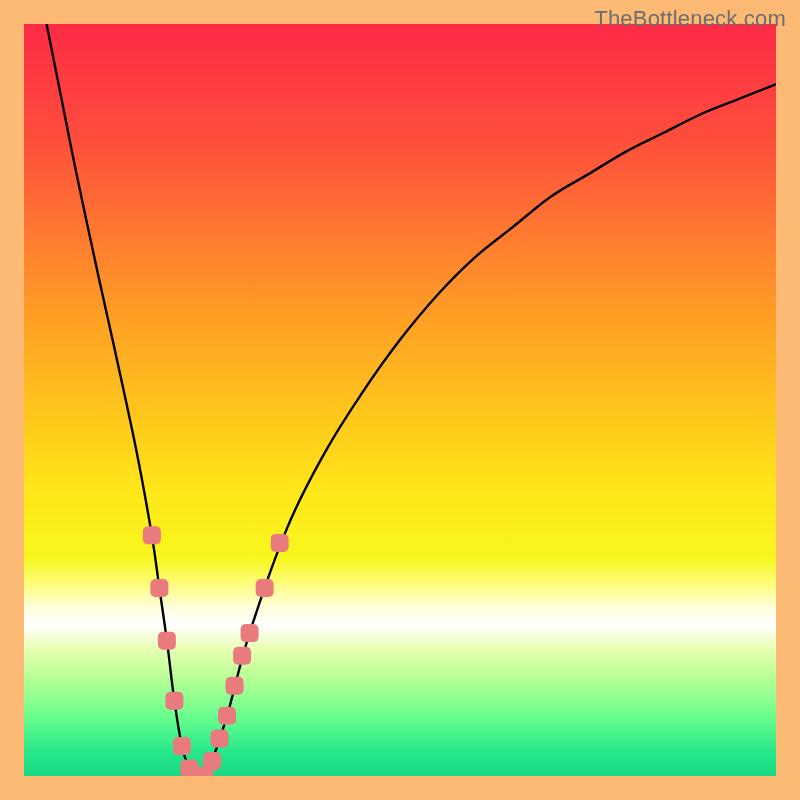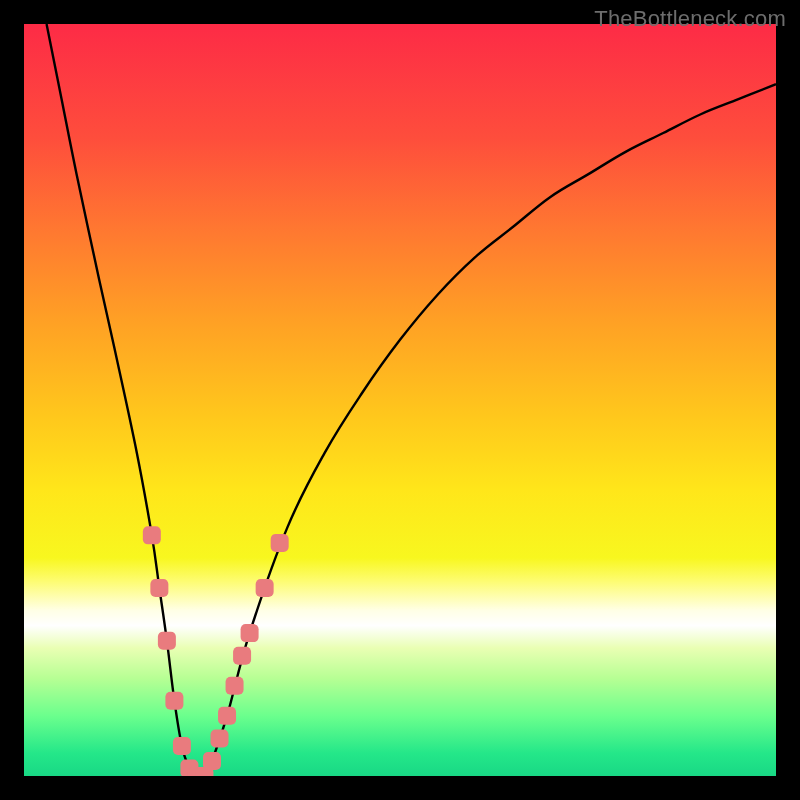--- a/index.html
+++ b/index.html
@@ -7,21 +7,21 @@
     padding: 0;
     width: 800px;
     height: 800px;
     overflow: hidden;
     font-family: Arial, Helvetica, sans-serif;
   }
   .frame {
     position: relative;
     width: 800px;
     height: 800px;
-    background: #000000;
+    background: #fdba74;
   }
   .plot-area {
     position: absolute;
     left: 24px;
     top: 24px;
     width: 752px;
     height: 752px;
     overflow: hidden;
   }
   .gradient-bg {

